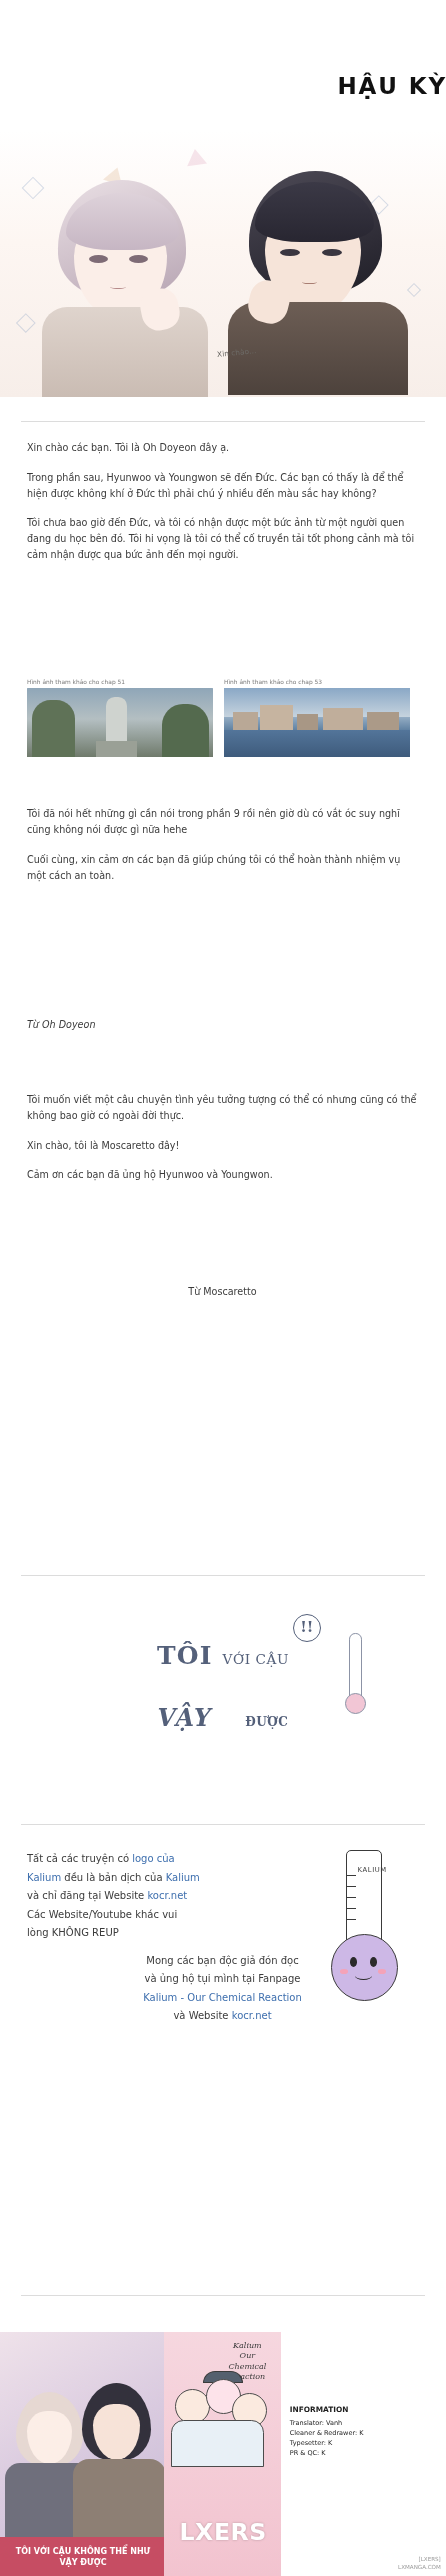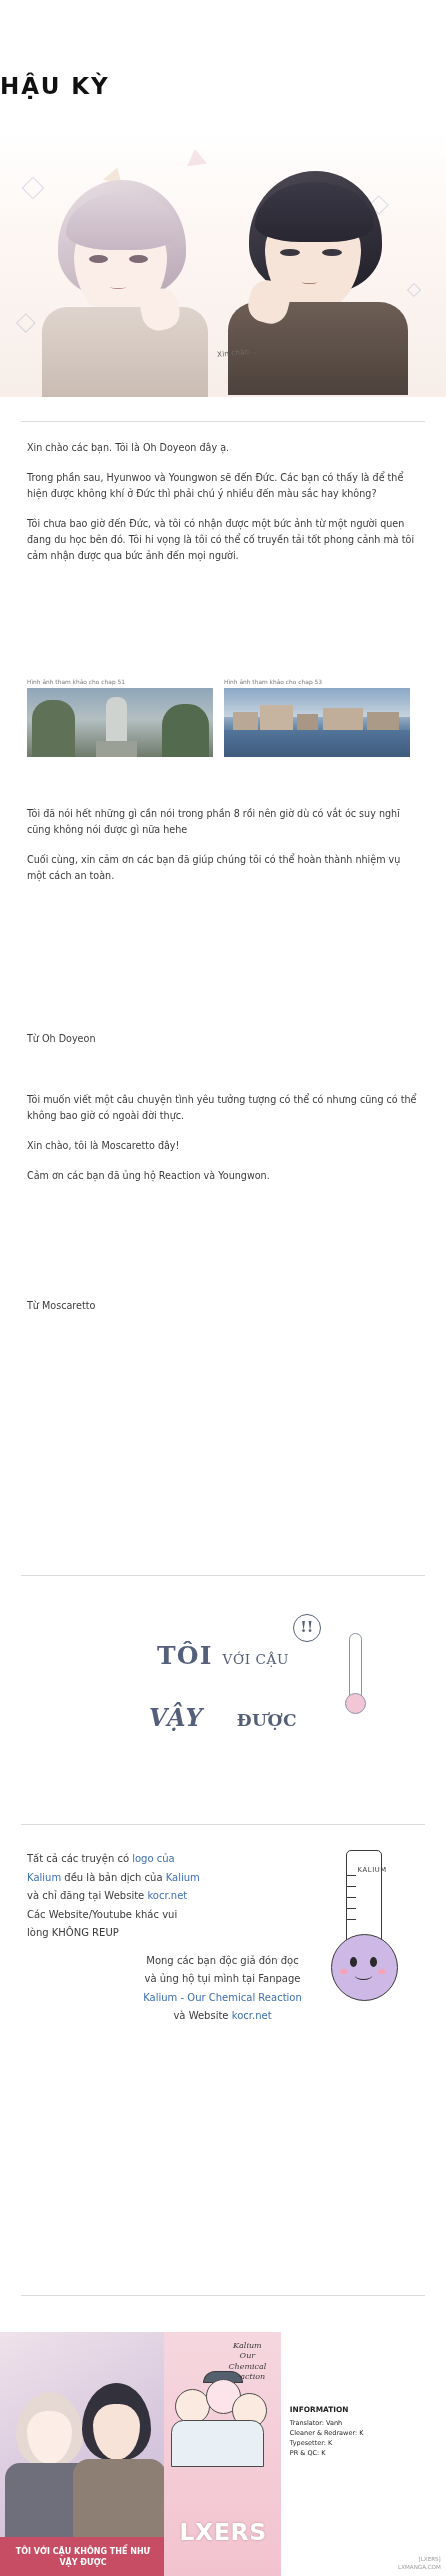--- a/index.html
+++ b/index.html
@@ -22,21 +22,21 @@
   .title-band {
     position: absolute;
     left: 0; top: 0;
     width: 447px; height: 130px;
     background: #ffffff;
   }
   .afterword-title {
     position: absolute;
     left: 0; top: 73px;
     width: 447px;
-    text-align: left;
+    text-align: right;
     font-family: "DejaVu Sans", sans-serif;
     font-weight: bold;
     font-size: 23px;
     letter-spacing: 1.9px;
     color: #111111;
   }
 
   
   .illus {
     position: absolute;
@@ -178,21 +178,21 @@
   .body-text {
     position: absolute;
     left: 27px;
     width: 391px;
     font-family: "DejaVu Sans", sans-serif;
     font-size: 9.6px;
     line-height: 16px;
     color: #3b3b3b;
   }
   .body-text p { margin: 0 0 13.6px 0; }
-  .body-text p:last-child { margin-bottom: 0; margin-top: 14px; }
+  .body-text p:last-child { margin-bottom: 0; }
 
   
   .photo-row {
     position: absolute;
     left: 27px;
     width: 391px;
   }
   .cap-row {
     display: flex;
     gap: 11px;
@@ -275,21 +275,21 @@
     font-size: 16px; font-weight: bold; letter-spacing: 1.2px;
     color: #54607a;
   }
   .logo-l3 {
     position: absolute; left: 0; top: 109px; width: 100%;
     font-family: "DejaVu Serif", serif;
     font-size: 23.6px; font-weight: bold; font-style: italic;
     color: #54607a;
   }
   .logo-l3 .small {
-    font-size: 17px; font-style: normal; letter-spacing: 0.6px; margin-left: 26px;
+    font-size: 12px; font-style: normal; letter-spacing: 0.6px; margin-left: 26px;
   }
   .logo-bang {
     position: absolute; right: 98px; top: 18.6px;
     width: 28.5px; height: 28.5px;
     border: 1.9px solid #54607a;
     border-radius: 50%;
     color: #54607a;
     font-family: "DejaVu Serif", serif;
     font-size: 15px; font-weight: bold;
     line-height: 25px;
@@ -561,35 +561,35 @@
         <div class="bldg b2"></div>
         <div class="bldg b3"></div>
         <div class="bldg b4"></div>
         <div class="bldg b5"></div>
         <div class="water"></div>
       </div>
     </div>
   </div>
 
   <div class="body-text" style="top:806px;">
-    <p>Tôi đã nói hết những gì cần nói trong phần 8 rồi nên giờ dù có vắt óc suy nghĩ cũng không nói được gì nữa hehe</p>
+    <p>Tôi đã nói hết những gì cần nói trong phần 9 rồi nên giờ dù có vắt óc suy nghĩ cũng không nói được gì nữa hehe</p>
     <p>Cuối cùng, xin cảm ơn các bạn đã giúp chúng tôi có thể hoàn thành nhiệm vụ một cách an toàn.</p>
   </div>
 
-  <div class="body-text" style="top:1017px;">
+  <div class="body-text" style="top:1017px;font-style:italic;">
     <p>Từ Oh Doyeon</p>
   </div>
 
   <div class="body-text" style="top:1092px;">
     <p>Tôi muốn viết một câu chuyện tình yêu tưởng tượng có thể có nhưng cũng có thể không bao giờ có ngoài đời thực.</p>
     <p>Xin chào, tôi là Moscaretto đây!</p>
-    <p>Cảm ơn các bạn đã ủng hộ Reaction và Youngwon.</p>
-  </div>
-
-  <div class="body-text" style="top:1284px;">
+    <p>Cảm ơn các bạn đã ủng hộ Hyunwoo và Youngwon.</p>
+  </div>
+
+  <div class="body-text" style="top:1284px;text-align:center;">
     <p>Từ Moscaretto</p>
   </div>
 
   <div class="hr" style="top:1575px;"></div>
 
   <div class="logo-block">
     <div class="logo-inner">
       <div class="logo-bang">!!</div>
       <div class="thermo">
         <div class="tube"></div>

